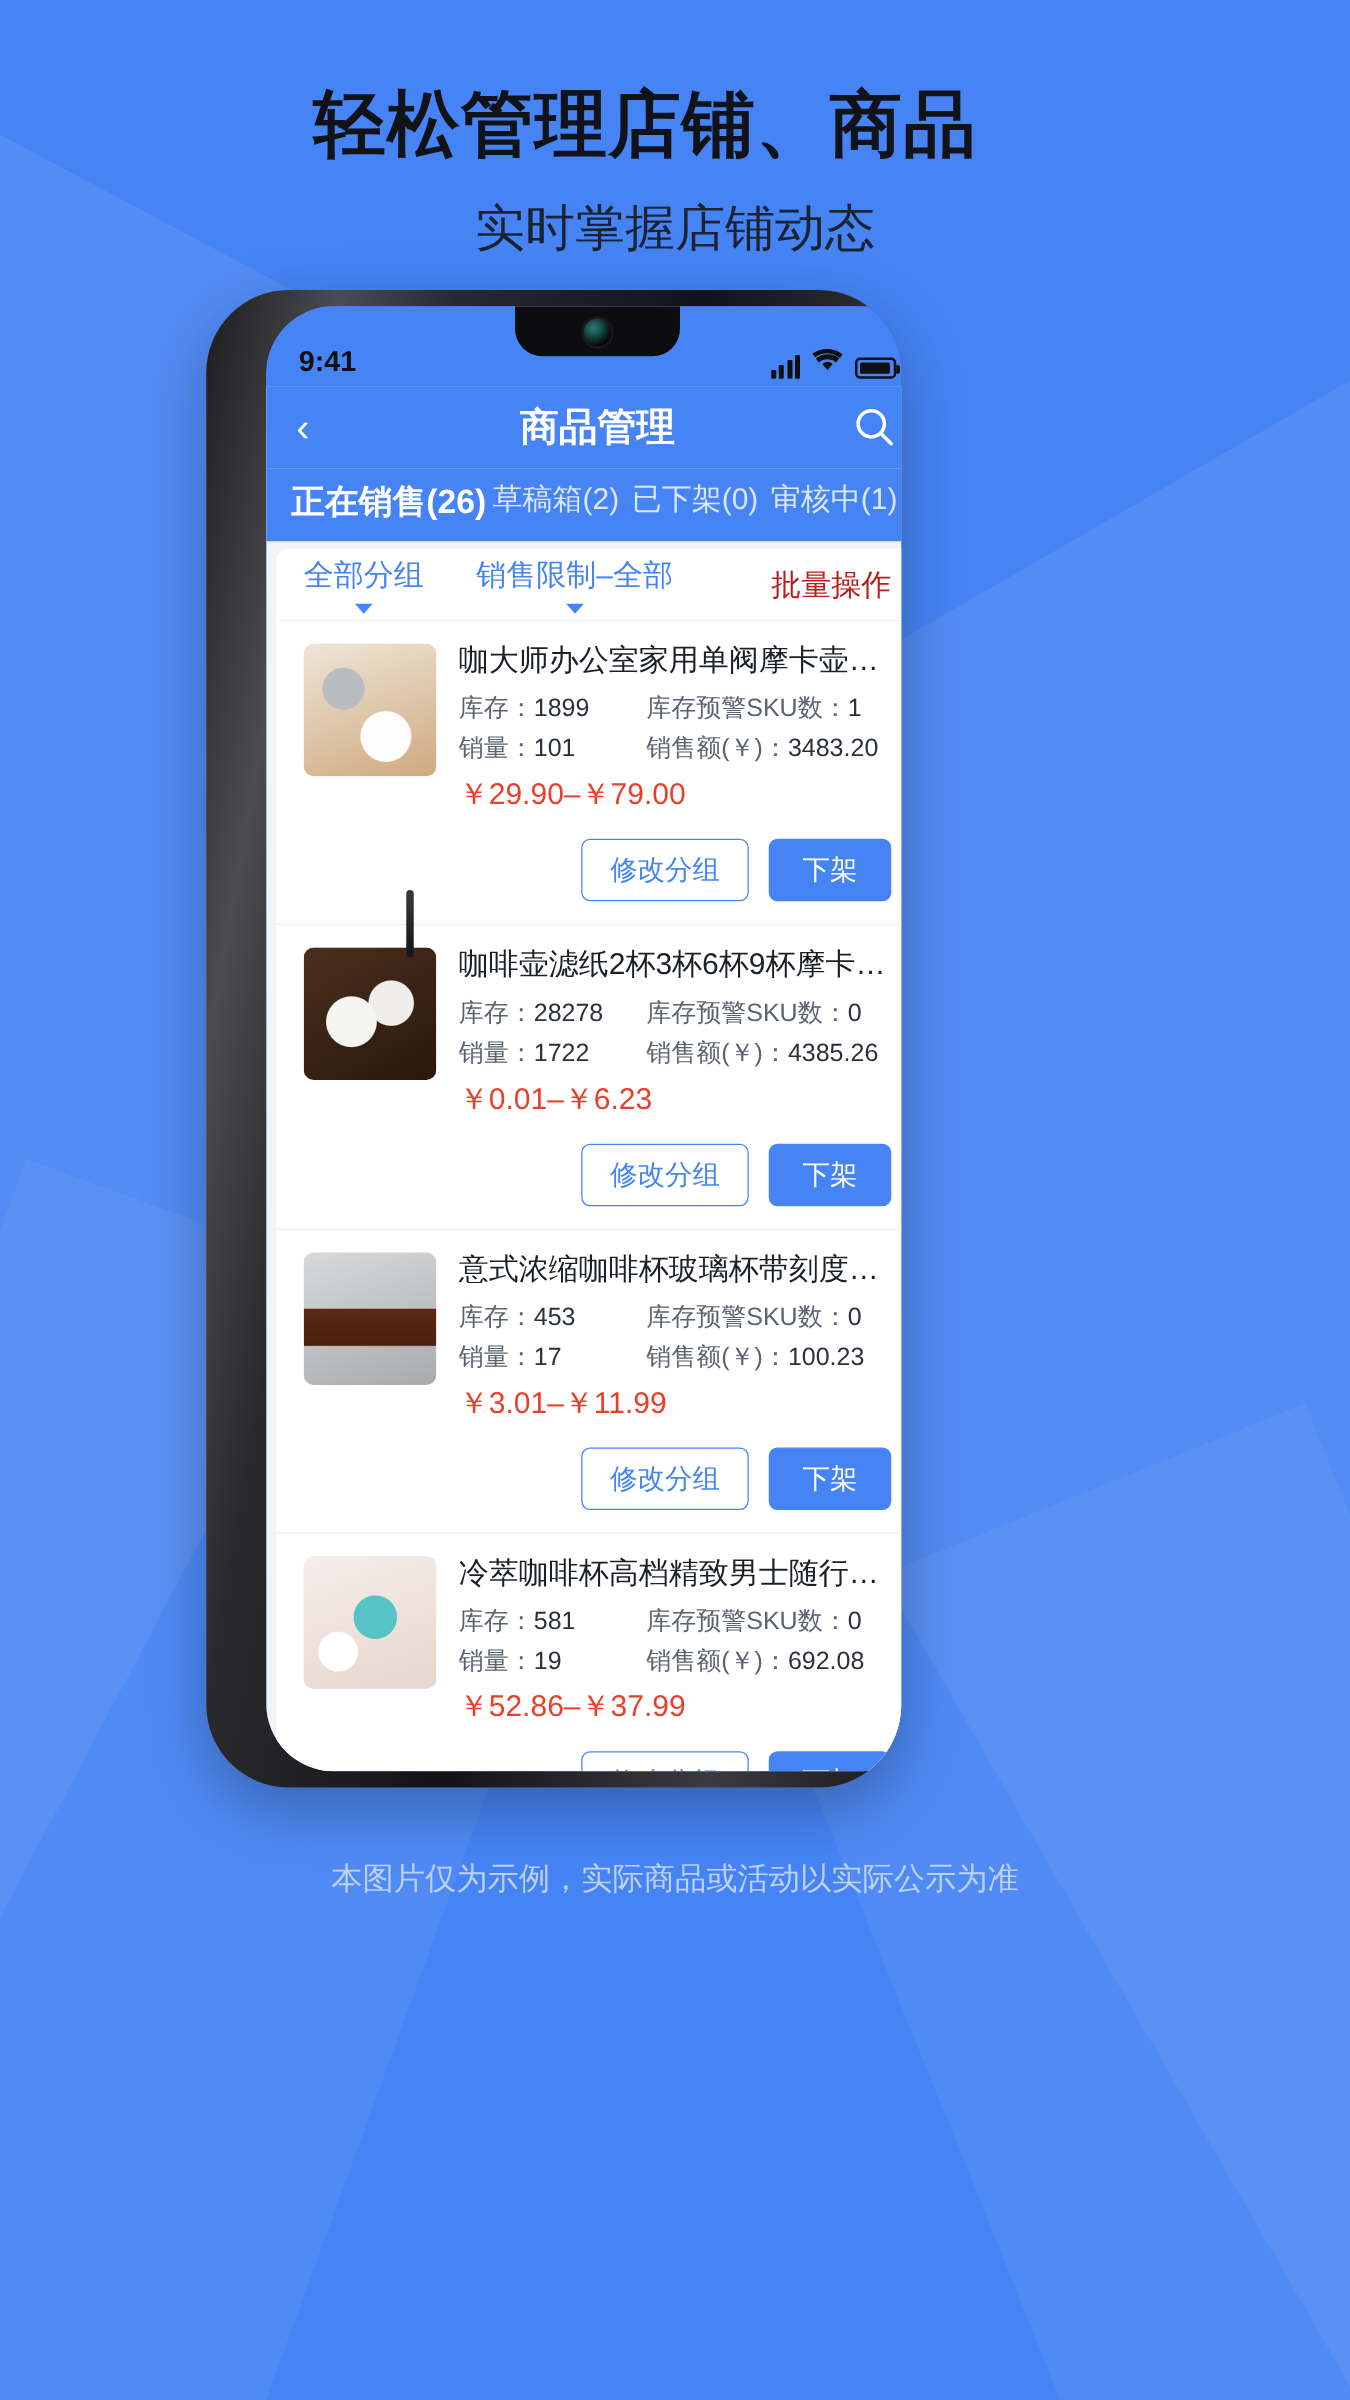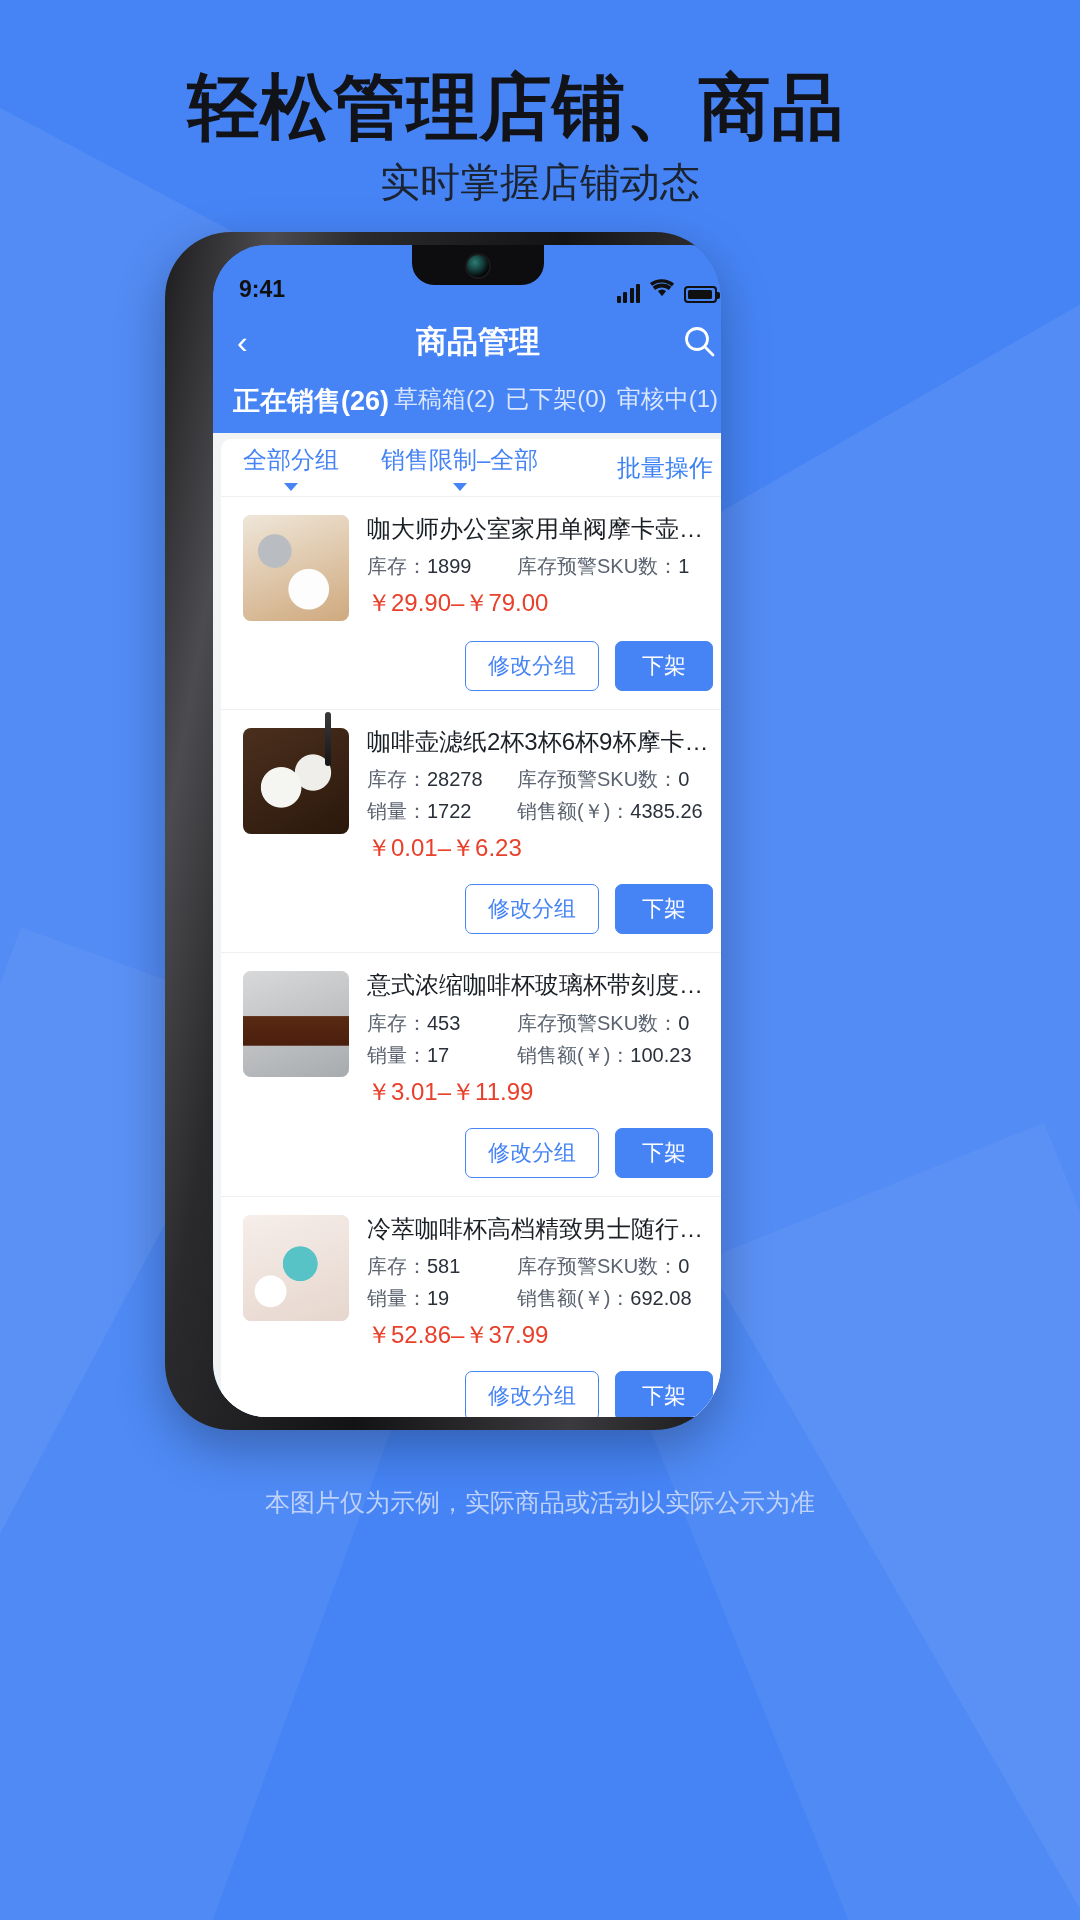--- a/index.html
+++ b/index.html
@@ -13,21 +13,21 @@
   
   .bg-band { position:absolute; background:rgba(255,255,255,0.07); pointer-events:none; }
   .bg-b1 { left:-420px; top:170px; width:700px; height:1500px; transform:rotate(28deg); }
   .bg-b2 { right:-520px; top:380px; width:900px; height:1500px; transform:rotate(-30deg); }
   .bg-b3 { left:-200px; top:980px; width:520px; height:1200px; transform:rotate(20deg); background:rgba(255,255,255,0.05); }
   .bg-b4 { right:-150px; top:1180px; width:480px; height:900px; transform:rotate(-22deg); background:rgba(255,255,255,0.05); }
 
   .headline {
     position:absolute; top:68px; left:0; width:1032px;
     text-align:center; color:#111318;
-    font-size:72px; font-weight:bold; letter-spacing:1px;
+    font-size:58px; font-weight:bold; letter-spacing:1px;
     line-height:1.1;
   }
   .subhead {
     position:absolute; top:155px; left:0; width:1080px;
     text-align:center; color:#1b2330;
     font-size:40px; font-weight:normal;
   }
 
   
   .phone {
@@ -99,21 +99,21 @@
   .tab.active { color:#fff; font-weight:bold; font-size:27px; }
 
   .filterbar {
     background:#fff; height:58px; display:flex; align-items:center;
     padding:0 22px; border-bottom:1px solid #eef0f3;
     margin:6px 8px 0 8px; border-radius:10px 10px 0 0;
   }
   .flt { color:#4684f5; font-size:24px; display:flex; align-items:center; gap:7px;flex-direction:column; }
   .flt + .flt { margin-left:42px; }
   .caret { width:0;height:0;border-left:7px solid transparent;border-right:7px solid transparent;border-top:8px solid #4684f5; }
-  .batch { margin-left:auto; color:#3b82f6; font-size:24px; }
+  .batch { margin-left:auto; color:#b91c1c; font-size:24px; }
 
   .list { background:#fff; margin:0 8px; height:calc(100% - 66px - 58px - 64px); overflow:hidden; }
   .card { padding:18px 22px 0 22px; border-bottom:1px solid #edeff2; }
   .card-top { display:flex; gap:18px; }
   .thumb {
     width:106px; height:106px; border-radius:8px; flex:0 0 106px;
     background:#e9e4dd; overflow:hidden; position:relative;
   }
   .thumb .layer { position:absolute; inset:0; }
   .info { flex:1; min-width:0; }
@@ -218,20 +218,24 @@
               <div class="thumb">
                 <div class="layer" style="background:linear-gradient(160deg,#efe6d8,#cfa97e)"></div>
                 <div class="layer" style="background:radial-gradient(circle at 30% 34%, #b9bdc2 0 16%, transparent 17%),radial-gradient(circle at 62% 70%, #fdfdfd 0 20%, transparent 21%)"></div>
               </div>
               <div class="info">
                 <div class="pname">咖大师办公室家用单阀摩卡壶意式咖啡壶…</div>
                 <div class="prow">
                   <span class="c1">库存：<b>1899</b></span>
                   <span class="c2">库存预警SKU数：<b class="warn">1</b></span>
                 </div>
+                <div class="prow">
+                  <span class="c1">销量：<b>101</b></span>
+                  <span class="c2">销售额(￥)：<b>3483.20</b></span>
+                </div>
                 <div class="price">￥29.90–￥79.00</div>
               </div>
             </div>
             <div class="card-actions">
               <button class="btn-ghost">修改分组</button>
               <button class="btn-solid">下架</button>
             </div>
           </div>
           <div class="card">
             <div class="card-top">

